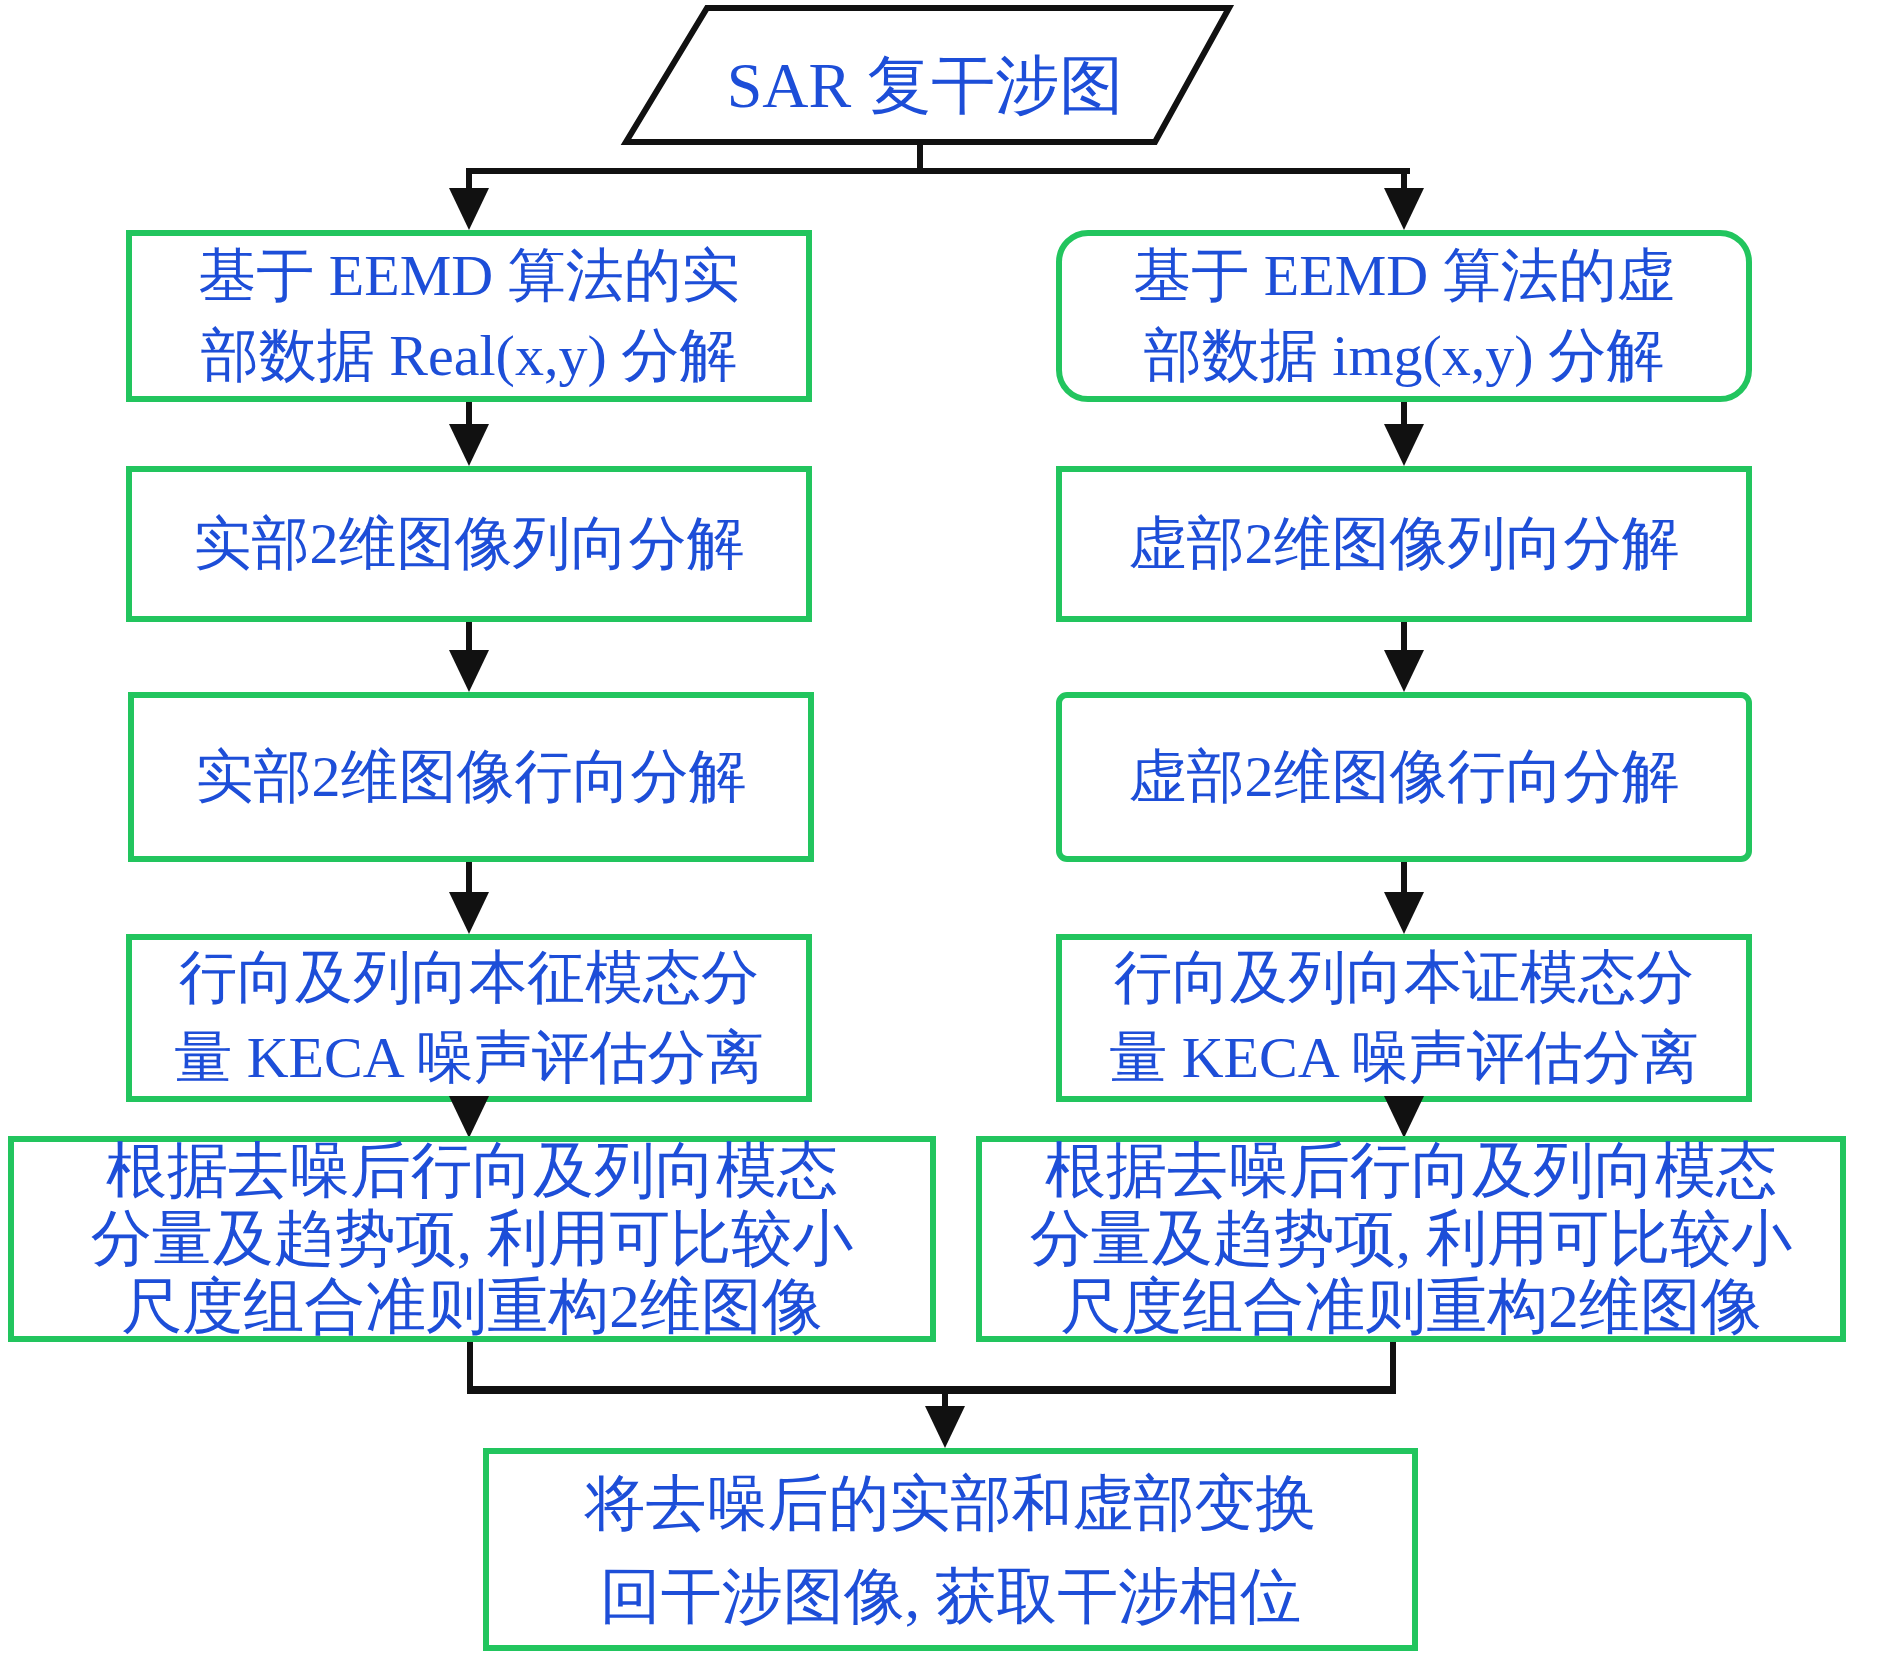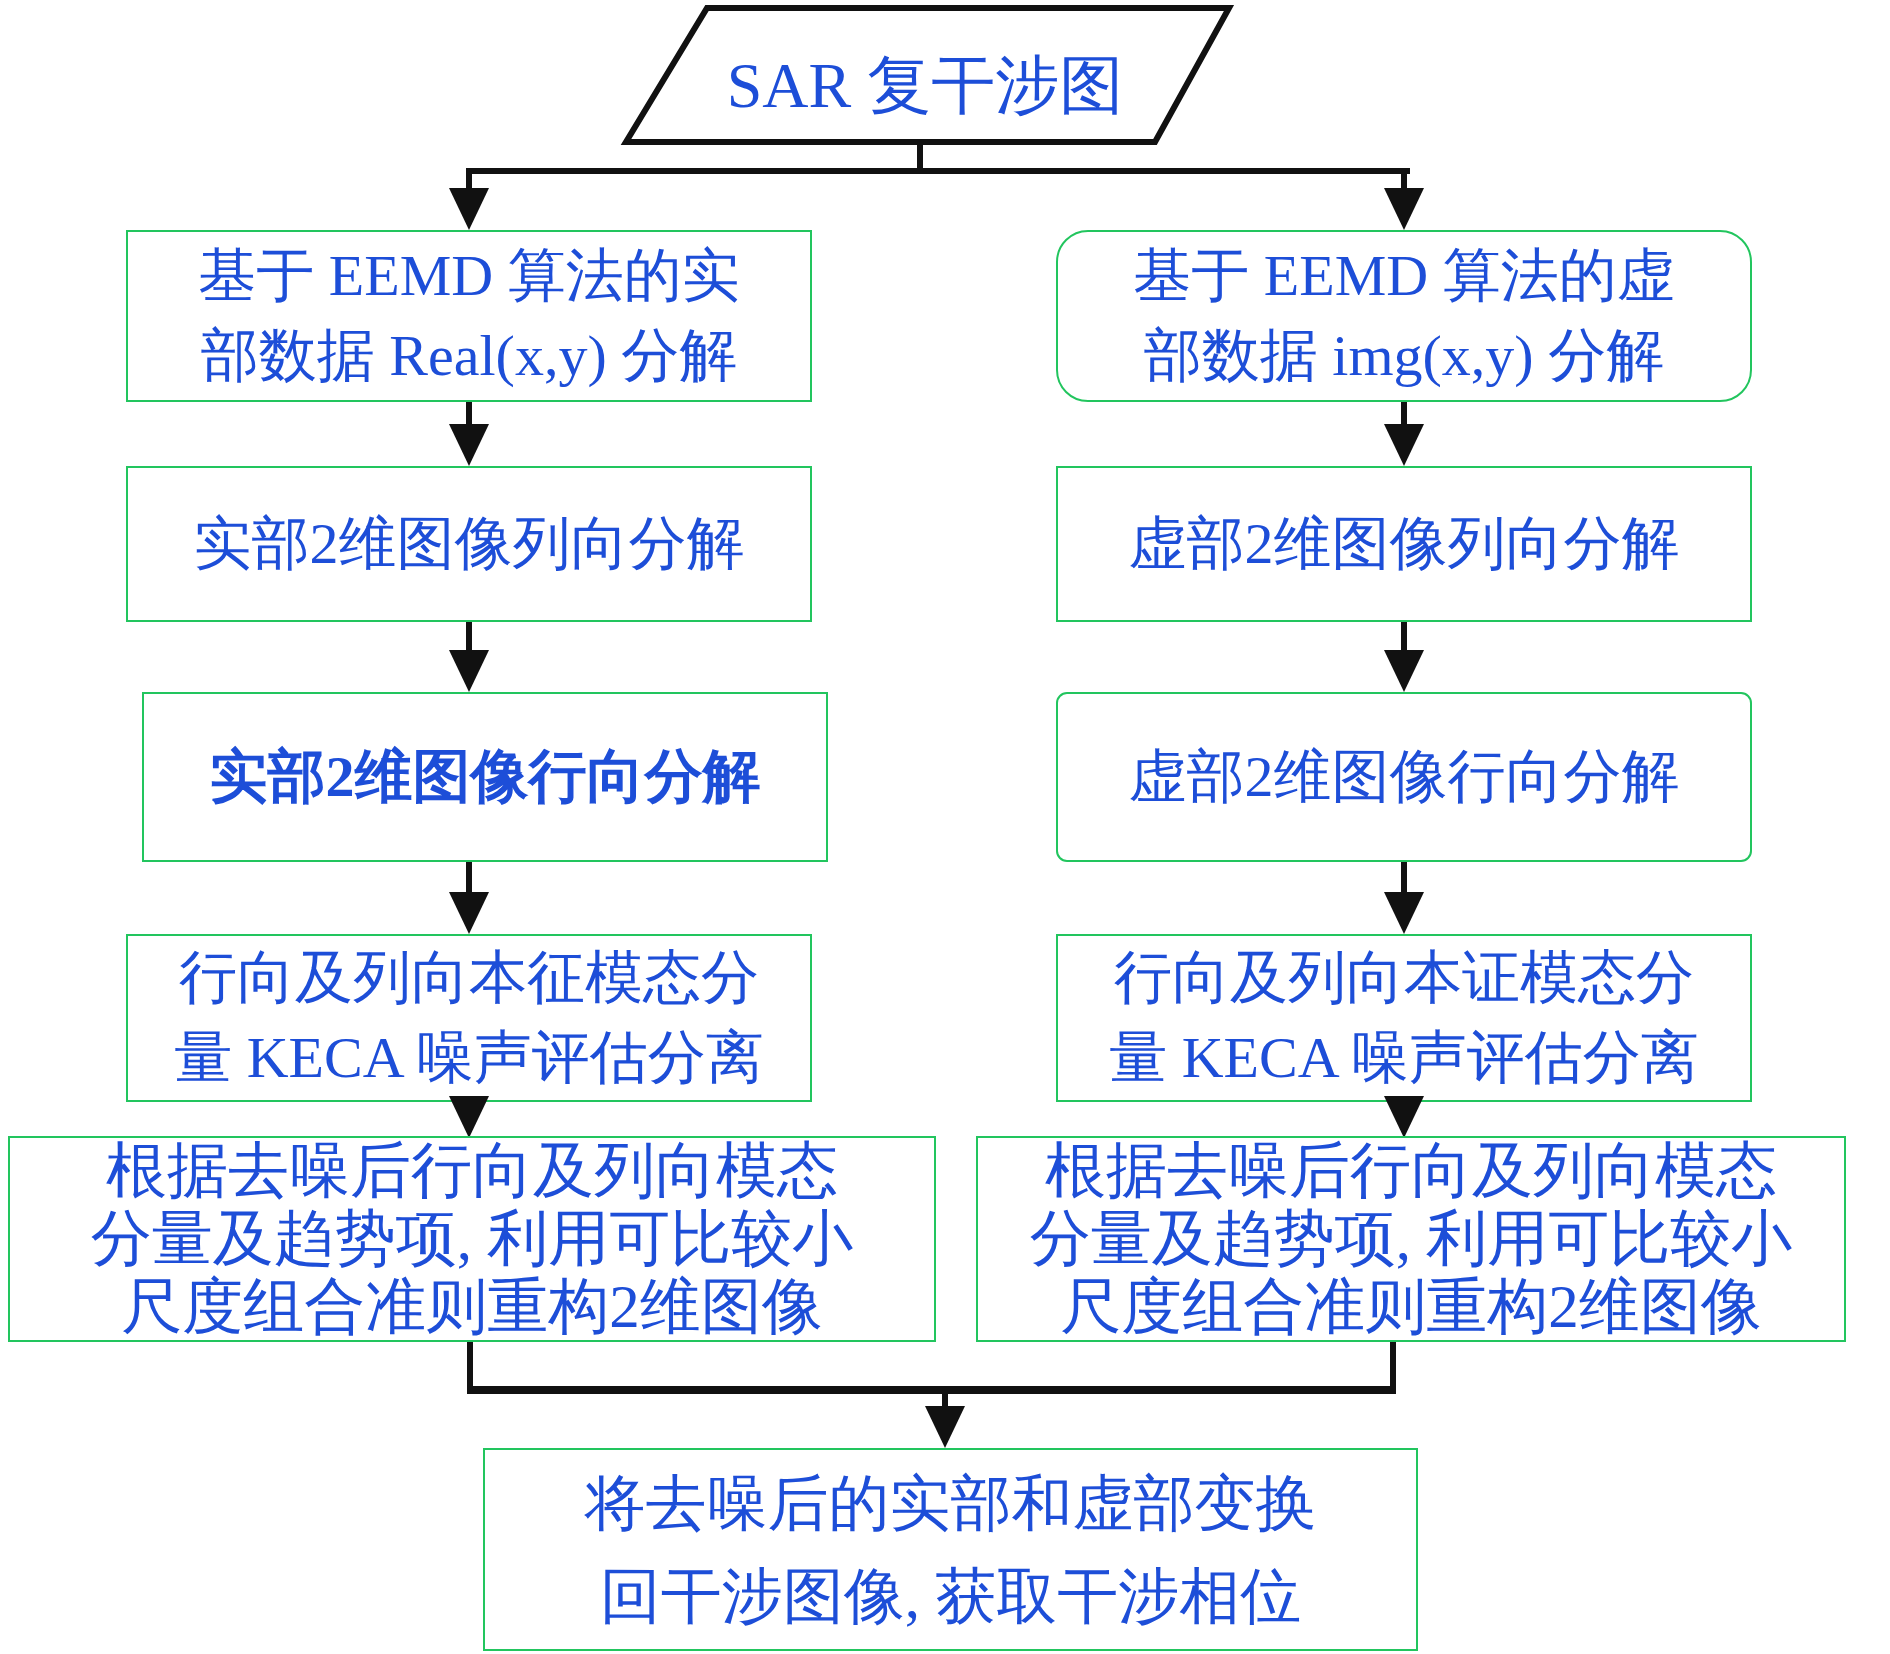--- a/index.html
+++ b/index.html
@@ -7,21 +7,21 @@
     position: relative;
     width: 1890px;
     height: 1654px;
     background: #ffffff;
     font-family: "Liberation Serif", "DejaVu Serif", serif;
     color: #1d4ed8;
     overflow: hidden;
   }
   .node {
     position: absolute;
-    border: 2px solid #22c55e;
+    border: 6px solid #22c55e;
     background: #ffffff;
     box-sizing: border-box;
     display: flex;
     flex-direction: column;
     justify-content: center;
     align-items: center;
     text-align: center;
   }
   .node .ln { white-space: nowrap; }
   .f2 .ln { font-size: 58px; line-height: 80px; }
@@ -72,21 +72,21 @@
   <div class="vline" style="left:466px; top:402px; height:28px;"></div>
   <div class="ahead" style="left:449px; top:424px;"></div>
 
   <div class="node f1" style="left:126px; top:466px; width:686px; height:156px;">
     <div class="ln">实部2维图像列向分解</div>
   </div>
 
   <div class="vline" style="left:466px; top:622px; height:32px;"></div>
   <div class="ahead" style="left:449px; top:650px;"></div>
 
-  <div class="node f1" style="left:142px; top:692px; width:686px; height:170px;font-weight:bold;">
+  <div class="node f1" style="left:128px; top:692px; width:686px; height:170px;">
     <div class="ln">实部2维图像行向分解</div>
   </div>
 
   <div class="vline" style="left:466px; top:862px; height:32px;"></div>
   <div class="ahead" style="left:449px; top:892px;"></div>
 
   <div class="node f2" style="left:126px; top:934px; width:686px; height:168px;">
     <div class="ln">行向及列向本征模态分</div>
     <div class="ln">量 KECA 噪声评估分离</div>
   </div>

